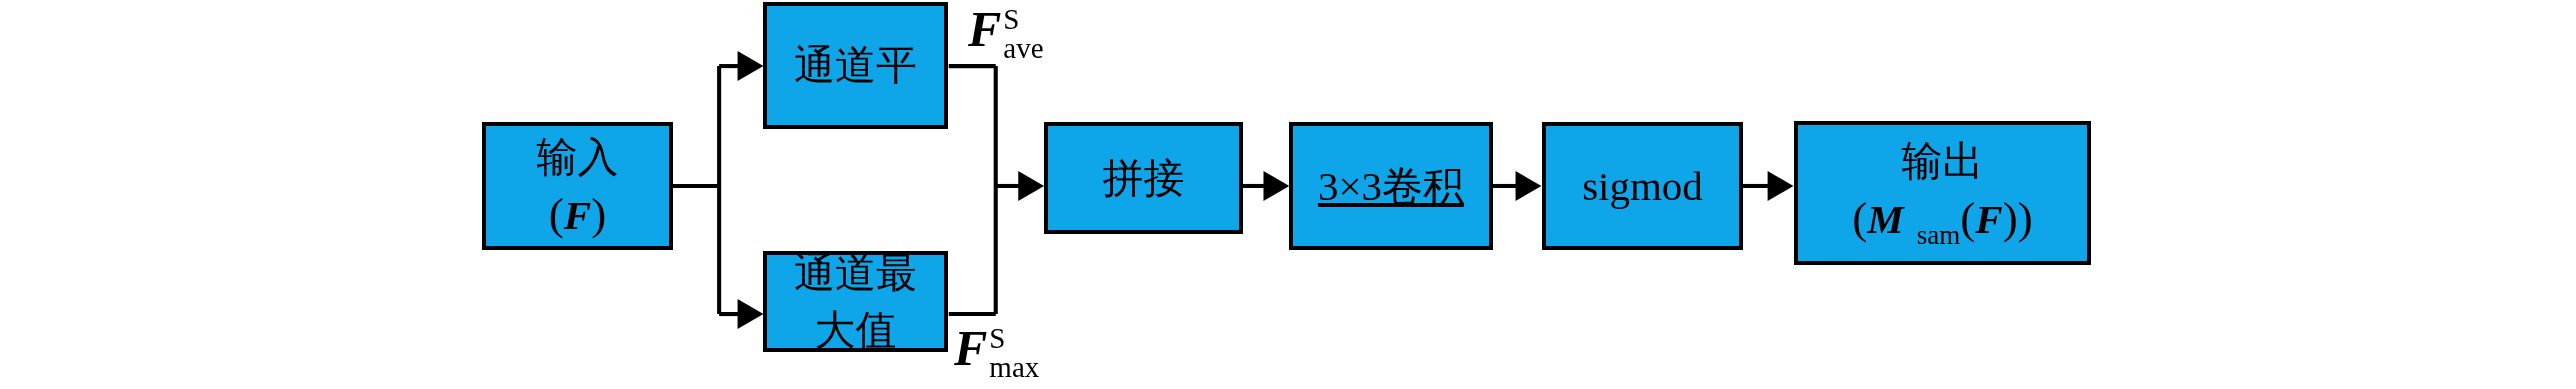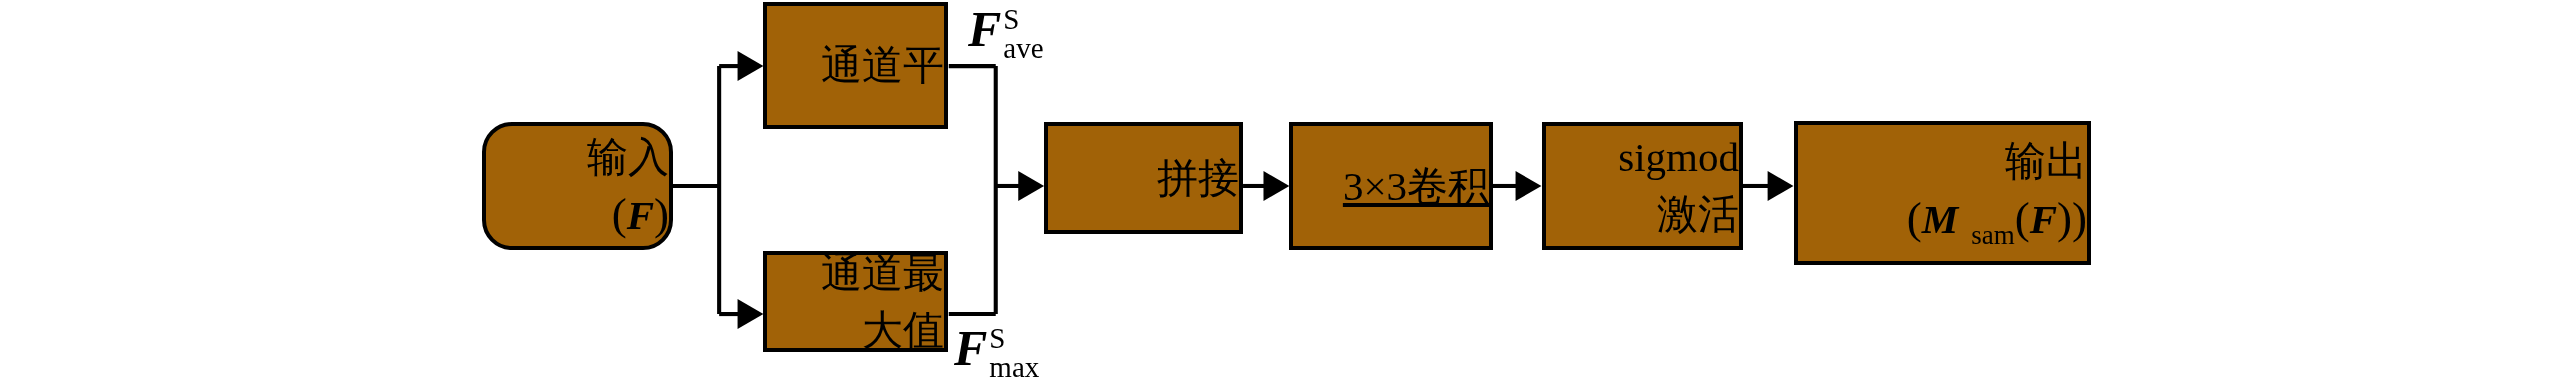--- a/index.html
+++ b/index.html
@@ -21,32 +21,32 @@
     position: absolute;
     left: 0;
     top: 0;
     width: 2576px;
     height: 389px;
   }
   .node {
     position: absolute;
     box-sizing: border-box;
     border: 4.1px solid #000000;
-    background: #a16207;
+    background: #0ea5e9;
     display: flex;
     flex-direction: column;
-    align-items: flex-end;
+    align-items: center;
     justify-content: center;
     text-align: center;
     font-size: 41px;
     line-height: 57px;
     color: #000000;
     white-space: nowrap;
   }
-  .node-input   { left: 482px;  top: 122px; width: 191px; height: 128px; border-radius: 30px; }
+  .node-input   { left: 482px;  top: 122px; width: 191px; height: 128px; }
   .node-avg     { left: 763px; top: 2px;   width: 185px; height: 127px; }
   .node-max     { left: 763px; top: 251px; width: 185px; height: 101px; }
   .node-concat  { left: 1044px; top: 122px; width: 199px; height: 112px; }
   .node-conv    { left: 1289px; top: 122px; width: 204px; height: 128px; text-decoration: underline; }
   .node-act     { left: 1542px; top: 122px; width: 201px; height: 128px; }
   .node-output  { left: 1794px; top: 121px; width: 297px; height: 144px; }
 
   .mvar-inline {
     font-style: italic;
     font-weight: bold;
@@ -134,21 +134,20 @@
   <div class="node node-concat">
     <div>拼接</div>
   </div>
 
   <div class="node node-conv">
     <div>3×3卷积</div>
   </div>
 
   <div class="node node-act">
     <div>sigmod</div>
-    <div>激活</div>
   </div>
 
   <div class="node node-output">
     <div>输出</div>
     <div>
       <span class="paren">(</span><span class="mvar-inline">M</span><span class="subscript">sam</span><span class="paren">(</span><span class="mvar-inline">F</span><span class="paren">)</span><span class="paren">)</span>
     </div>
   </div>
 
   <div class="f-label f-label-ave">

